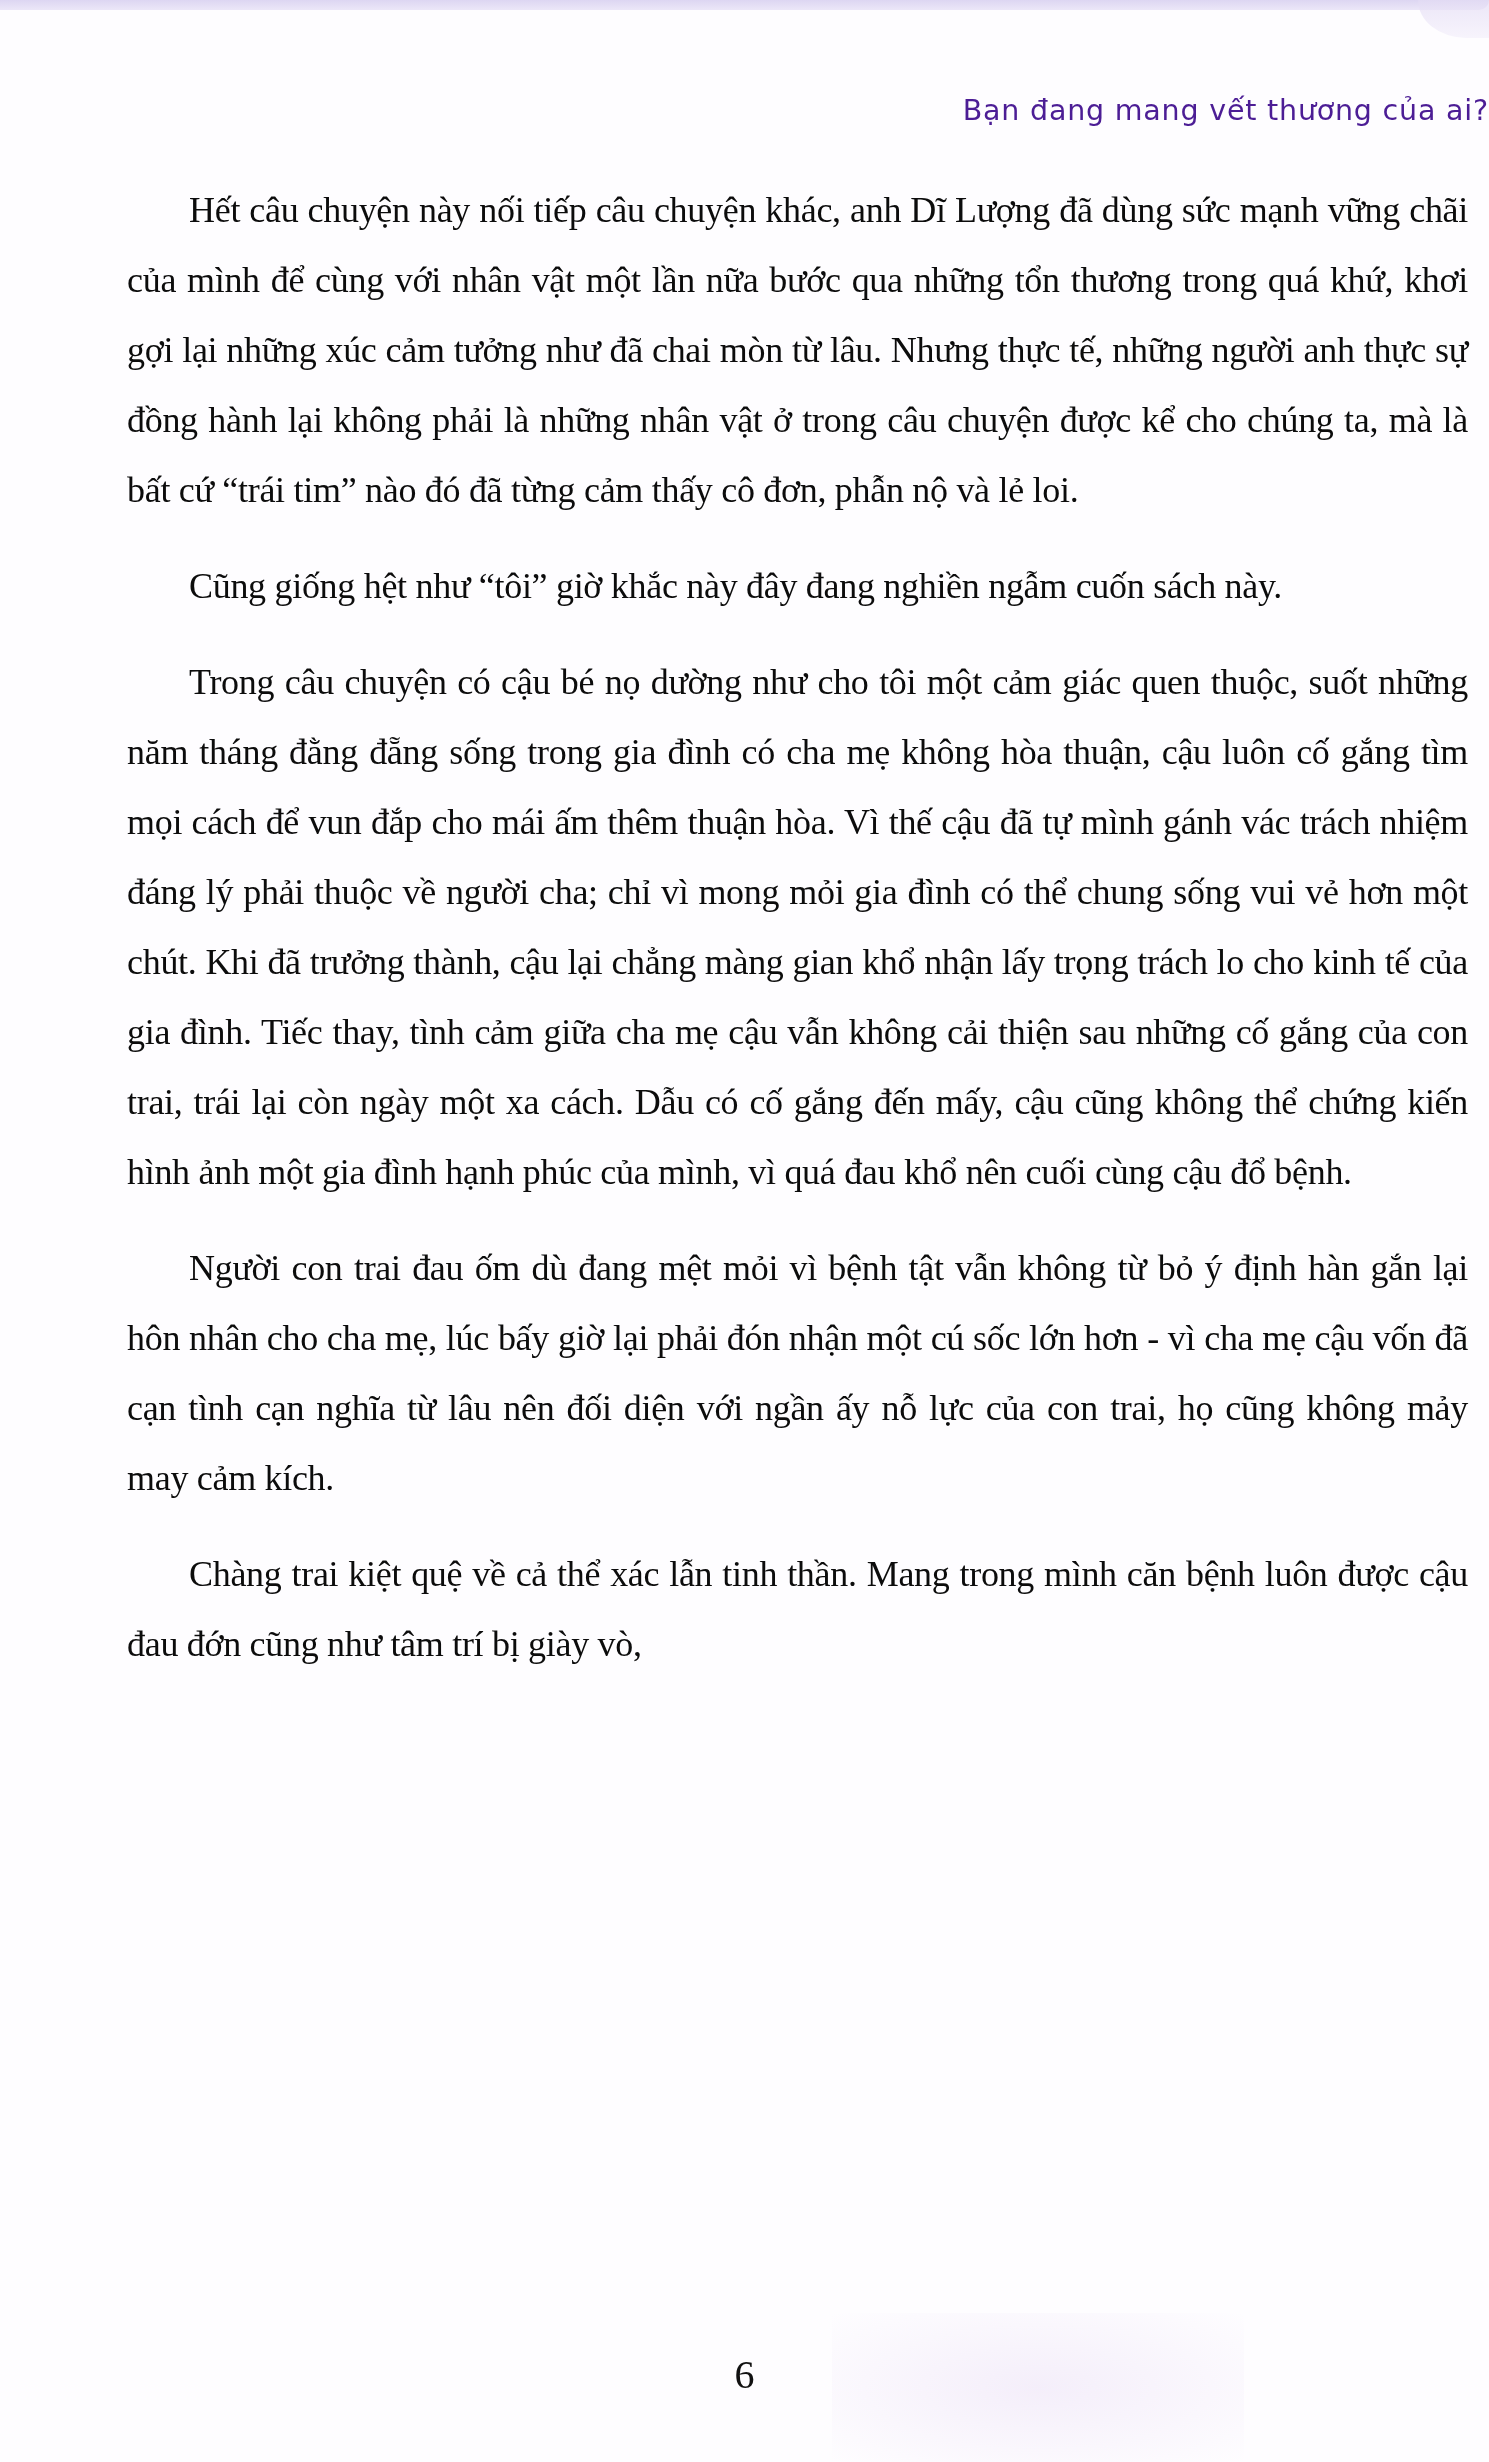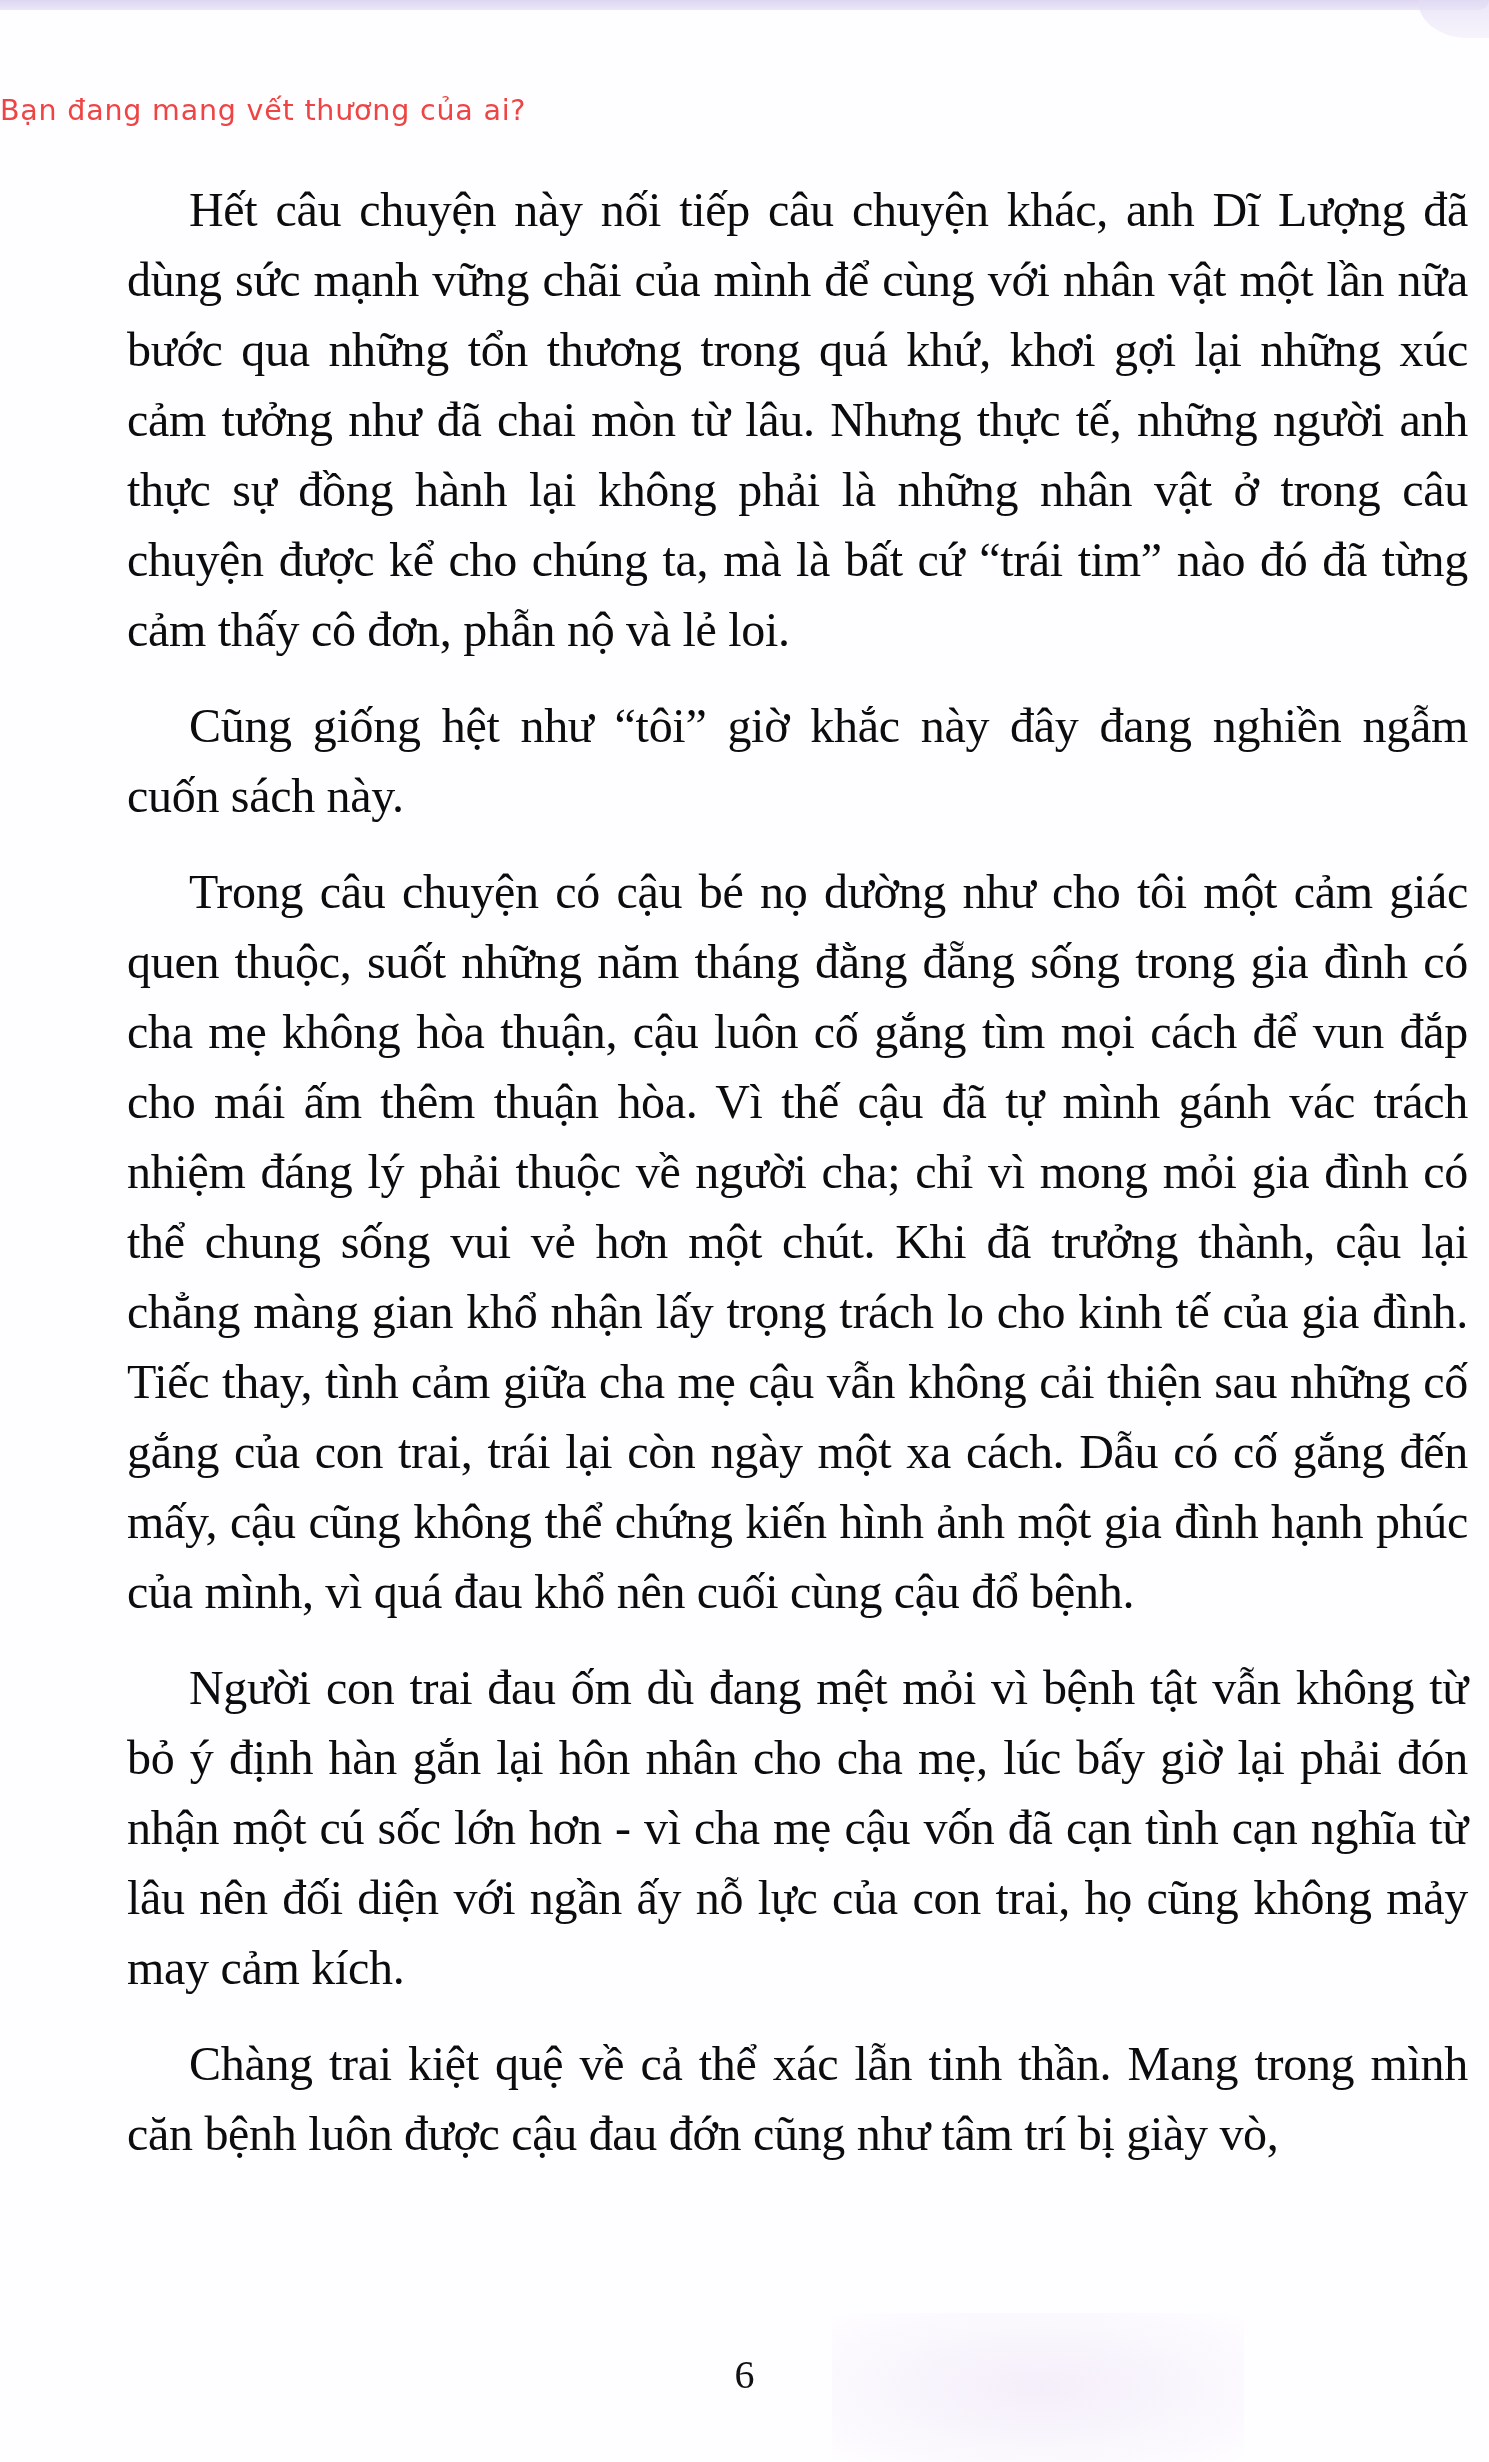--- a/index.html
+++ b/index.html
@@ -35,34 +35,34 @@
     height: 38px;
     background: linear-gradient(#e3dcf4, #f4f0fb);
     border-bottom-left-radius: 48px 38px;
     opacity: 0.7;
   }
   .running-header {
     position: absolute;
     left: 0;
     top: 89px;
     width: 1489px;
-    text-align: left;
+    text-align: right;
     font-family: "DejaVu Sans", sans-serif;
     font-size: 28.5px;
     letter-spacing: 0.8px;
-    color: #ef4444;
+    color: #4c1d95;
     line-height: 44px;
   }
   .body-text {
     position: absolute;
     left: 127px;
     top: 175px;
     width: 1341px;
     font-family: "Liberation Serif", serif;
-    font-size: 48px;
+    font-size: 36px;
     line-height: 70px;
     color: #0c0c0c;
     text-align: justify;
     letter-spacing: -0.3px;
   }
   .body-text p {
     margin: 0;
     text-indent: 62px;
     text-align-last: left;
   }

